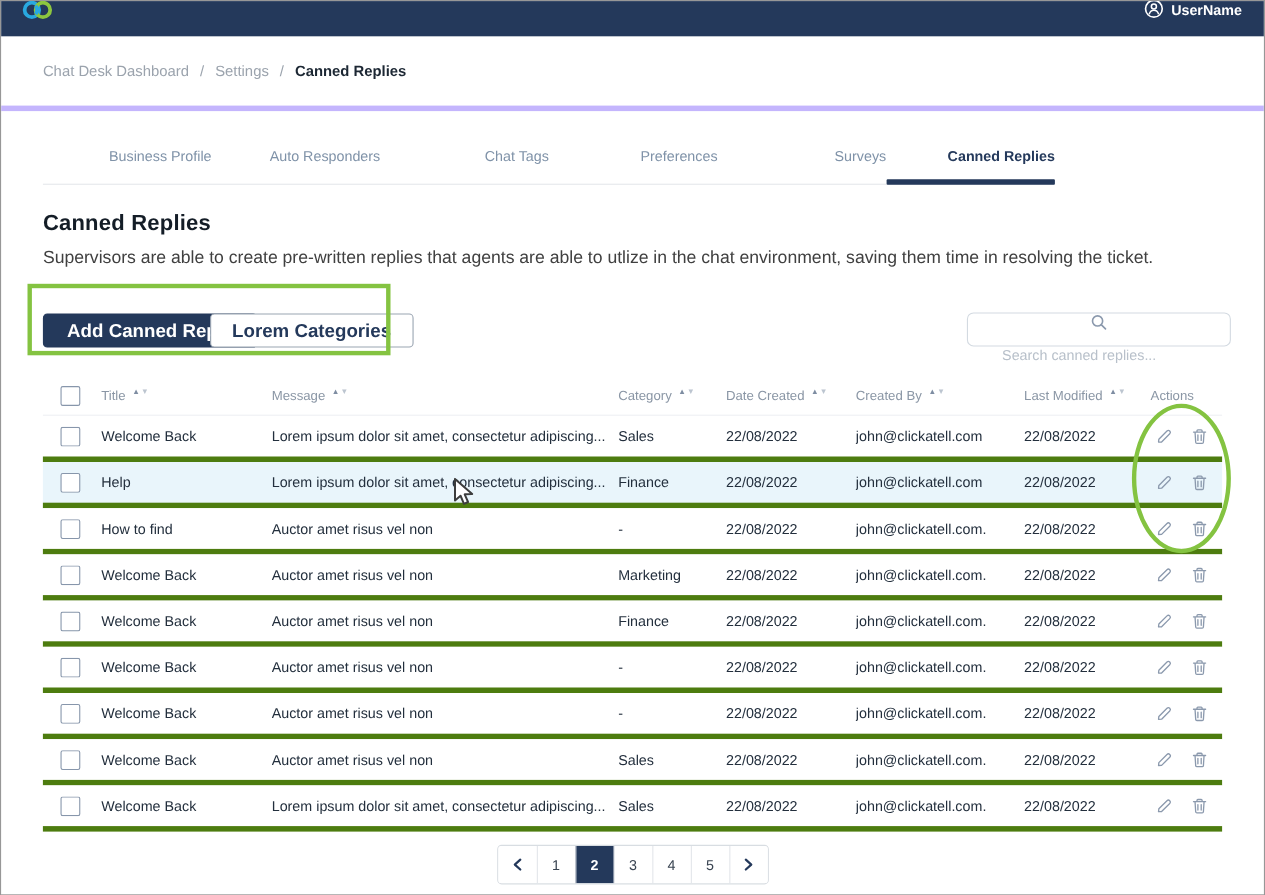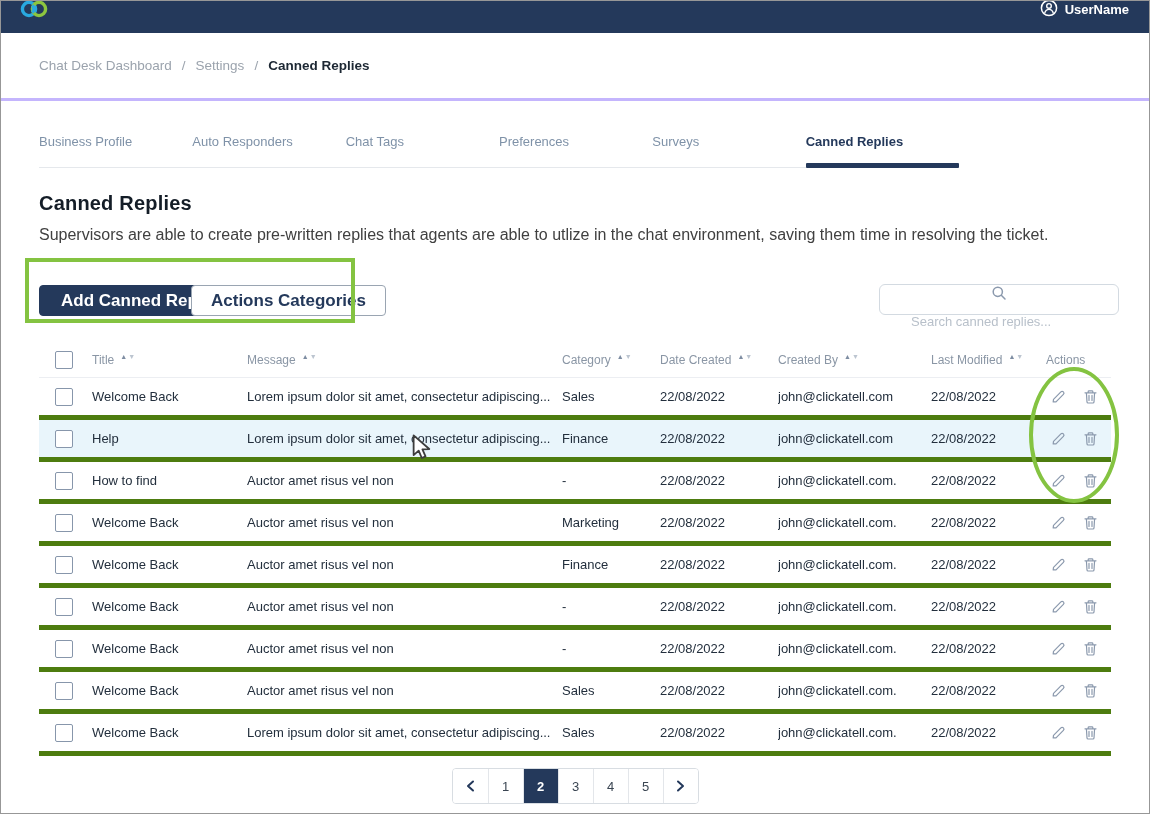--- a/index.html
+++ b/index.html
@@ -9,30 +9,30 @@
   *{box-sizing:border-box; margin:0; padding:0;}
   body{font-family:"Liberation Sans", sans-serif; background:#fff;}
   .page{position:relative; width:1150px; height:814px; background:#fff; border:1px solid #979797; overflow:hidden;}
 
   
   .topbar{height:32px; background:var(--navy); display:flex; align-items:center; justify-content:space-between; padding:0 20px 16px 18px;text-align:right;}
   .logo{display:flex; align-items:center;}
   .user{display:flex; align-items:center; gap:7px; color:#fff; font-size:13px; font-weight:600;}
 
   
-  .crumb-bar{height:68px; display:flex; align-items:center; padding:0 38px; border-bottom:3px solid #c4b5fd; font-size:13.5px;}
+  .crumb-bar{height:68px; display:flex; align-items:center; padding:0 38px; border-bottom:5px solid #c4b5fd; font-size:13.5px;}
   .crumb{display:flex; align-items:center;}
   .crumb-label{color:#9ba3ad;}
   .crumb.current .crumb-label{color:#1c2733; font-weight:700;}
   .crumb-sep{color:#9ba3ad; margin:0 10px;}
   .crumb:last-of-type .crumb-sep{display:none;}
 
   
   .tabs{margin:14px 190px 0 38px; height:53px; display:grid; grid-template-columns:repeat(6,1fr); border-bottom:1px solid #e5e8ec;}
-  .tab{position:relative; display:flex; align-items:center; justify-content:flex-start; cursor:pointer;}
+  .tab{position:relative; display:flex; align-items:center; justify-content:flex-end; cursor:pointer;}
   .tab-label{font-size:13px; color:#7f92a8;}
   .tab.active .tab-label{color:var(--navy); font-weight:700;}
   .tab.active::after{content:""; position:absolute; left:0; right:0; bottom:-1px; height:5px; background:var(--navy); border-radius:1px;}
 
   
   .page-head{margin:24px 38px 0;}
   .page-title{font-size:20px; font-weight:700; color:#141d27; letter-spacing:.2px;}
   .page-desc{margin-top:11px; font-size:16px; color:#404040;}
 
   
@@ -146,21 +146,21 @@
 
   </div>
 
   <div class="page-head">
     <div class="page-title">Canned Replies</div>
     <div class="page-desc">Supervisors are able to create pre-written replies that agents are able to utlize in the chat environment, saving them time in resolving the ticket.</div>
   </div>
 
   <div class="toolbar">
     <button class="btn btn-primary">Add Canned Reply</button>
-    <button class="btn btn-secondary">Actions Categories</button>
+    <button class="btn btn-secondary">Lorem Categories</button>
     <div class="search-box">
       <span>
         <svg width="16" height="16" viewBox="0 0 16 16">
             <circle cx="6.8" cy="6.8" r="4.6" fill="none" stroke="#8b99ad" stroke-width="1.5"></circle>
             <line x1="10.3" y1="10.3" x2="14" y2="14" stroke="#8b99ad" stroke-width="1.5" stroke-linecap="round"></line>
           </svg>
       </span>
       <input type="text" placeholder="Search canned replies..." style="">
     </div>
   </div>

